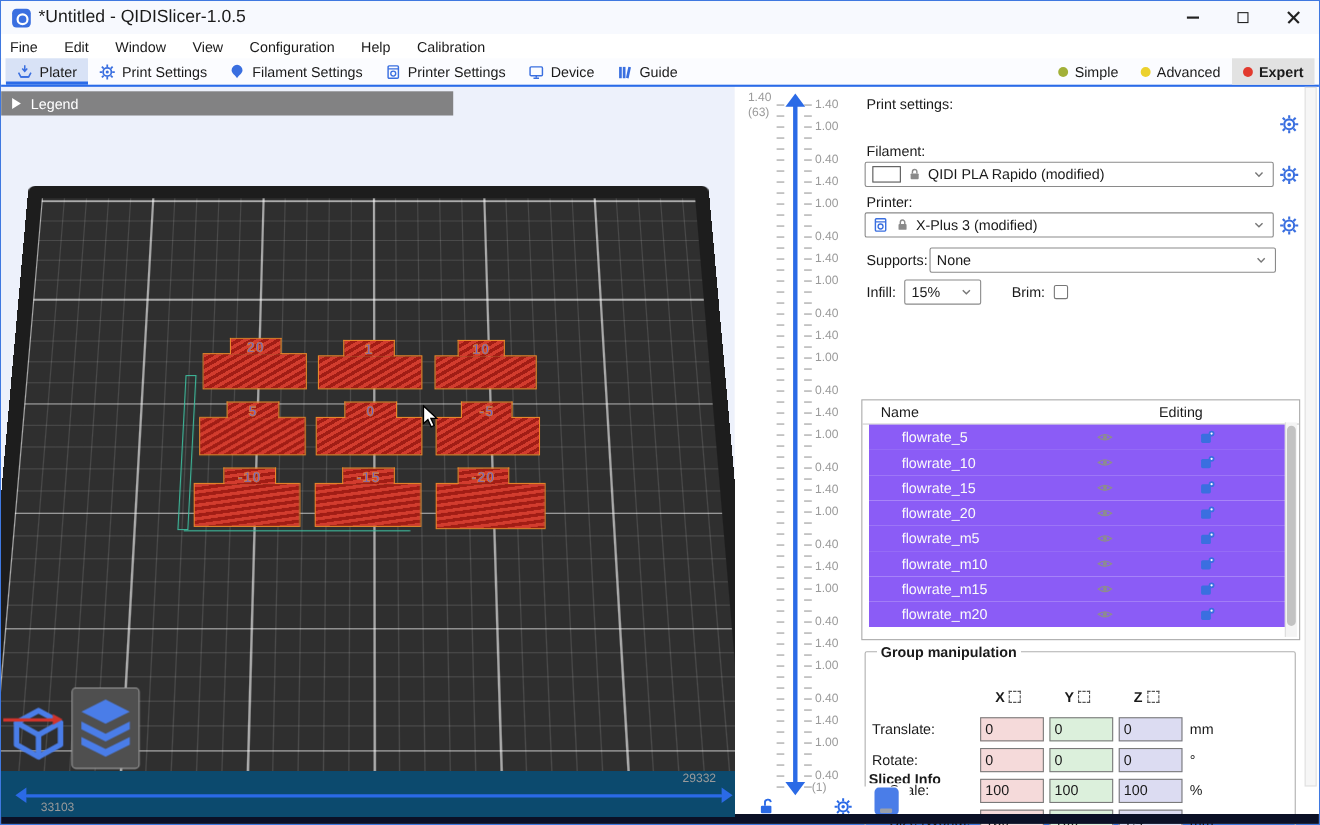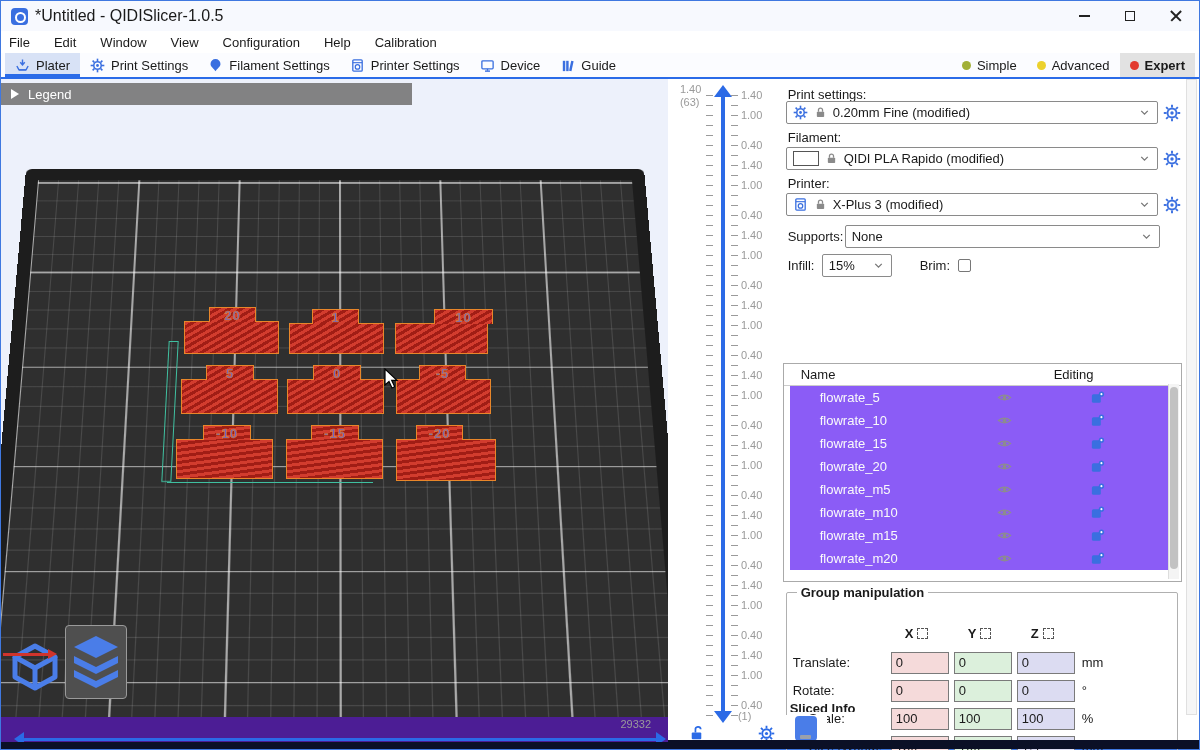--- a/index.html
+++ b/index.html
@@ -52,21 +52,21 @@
 
   .obj { position:absolute; border:1.5px solid #e8862a; z-index:3; }
   .stripe12 { background:repeating-linear-gradient(150deg,#d23c2e 0 3px,#a11d15 3px 6px); }
   .stripe3  { background:repeating-linear-gradient(172deg,#d23c2e 0 3px,#a11d15 3px 6px); }
   .obj-tab { position:absolute; height:15px; border:1.5px solid #e8862a; border-bottom:none; z-index:4;
              display:flex; align-items:center; justify-content:center; }
   .obj-num { font-size:13px; font-weight:bold; color:#6f5fc6; -webkit-text-stroke:0.6px rgba(232,134,42,0.9); letter-spacing:1px; }
 
   .sel-teal { position:absolute; border:1px solid #3fbfa0; background:transparent; z-index:2; }
 
-  #vp-strip { position:absolute; left:0; bottom:0; width:668px; height:25px; background:#4c1d95; z-index:5; }
+  #vp-strip { position:absolute; left:0; bottom:0; width:668px; height:41px; background:#0c4a6e; z-index:5; }
   #hslider-line { position:absolute; left:22px; top:21px; width:634px; height:3px; background:#2b6ae6; border-radius:2px; }
   .harrow { position:absolute; top:15px; width:0; height:0; border-top:7px solid transparent; border-bottom:7px solid transparent; }
   .harrow.left { left:13px; border-right:10px solid #2b6ae6; }
   .harrow.right { right:3px; border-left:10px solid #2b6ae6; }
   .hs-label { position:absolute; font-size:11px; color:#9a9a9a; }
 
   #toggles { position:absolute; left:4px; top:546px; z-index:6; display:flex; align-items:flex-end; }
   #axis-arrow { position:absolute; left:-2px; top:28px; width:46px; height:3px; background:#d0342c; z-index:5; }
   #axis-arrow::after { content:""; position:absolute; right:-8px; top:-4px; border-left:9px solid #d0342c; border-top:5px solid transparent; border-bottom:5px solid transparent; }
   #btn-3d { width:60px; height:66px; }
@@ -212,21 +212,21 @@
       <div class="wbtn">
           <div class="ico-max"></div>
         </div>
       <div class="wbtn">
           <div class="ico-close"></div>
         </div>
     </div>
   </div>
 
   <div id="menubar">
-      <span class="menu-item">File</span>
+      <span class="menu-item">Fine</span>
       <span class="menu-item">Edit</span>
       <span class="menu-item">Window</span>
       <span class="menu-item">View</span>
       <span class="menu-item">Configuration</span>
       <span class="menu-item">Help</span>
       <span class="menu-item">Calibration</span>
     </div>
 
   <div id="tabbar">
     <div id="tabs-holder" style="display:flex">
@@ -296,21 +296,21 @@
       <div id="objects-holder">
           <div class="obj stripe12" style="left: 183px; top: 242px; width: 95px; height: 33px;"></div>
           <div class="obj-tab stripe12" style="left: 208px; top: 228px; width: 47px;">
             <span class="obj-num">20</span>
           </div>
           <div class="obj stripe12" style="left: 288px; top: 244px; width: 95px; height: 31px;"></div>
           <div class="obj-tab stripe12" style="left: 311px; top: 230px; width: 47px;">
             <span class="obj-num">1</span>
           </div>
           <div class="obj stripe12" style="left: 394px; top: 244px; width: 93px; height: 31px;"></div>
-          <div class="obj-tab stripe12" style="left: 415px; top: 230px; width: 59px; margin-left: 18px;">
+          <div class="obj-tab stripe12" style="left: 415px; top: 230px; width: 43px;">
             <span class="obj-num">10</span>
           </div>
           <div class="obj stripe12" style="left: 180px; top: 300px; width: 97px; height: 35px;"></div>
           <div class="obj-tab stripe12" style="left: 205px; top: 286px; width: 48px;">
             <span class="obj-num">5</span>
           </div>
           <div class="obj stripe12" style="left: 286px; top: 300px; width: 97px; height: 35px;"></div>
           <div class="obj-tab stripe12" style="left: 312px; top: 286px; width: 48px;">
             <span class="obj-num">0</span>
           </div>
@@ -533,32 +533,20 @@
       <svg class="blue-ic" style="left:20px; top:646px;">
           <use href="#i-unlock"></use>
         </svg>
       <svg class="blue-ic" style="left:90px; top:646px;">
           <use href="#i-gear"></use>
         </svg>
     </div>
 
     <div id="sidebar">
       <span class="sb-label" style="top:8px;">Print settings:</span>
-      <div class="combo" style="left:4px; top:22px; width:372px;">
-        <svg class="licon">
-            <use href="#i-gear"></use>
-          </svg>
-        <svg class="lock-g">
-            <use href="#i-lock"></use>
-          </svg>
-        <span>0.20mm Fine (modified)</span>
-        <svg class="chev">
-            <use href="#i-chev"></use>
-          </svg>
-      </div>
       <svg class="gear-btn" style="left:381px; top:25px;">
           <use href="#i-gear"></use>
         </svg>
 
       <span class="sb-label" style="top:51px;">Filament:</span>
       <div class="combo" style="left:4px; top:68px; width:372px;">
         <span id="fil-swatch"></span>
         <svg class="lock-g">
             <use href="#i-lock"></use>
           </svg>

